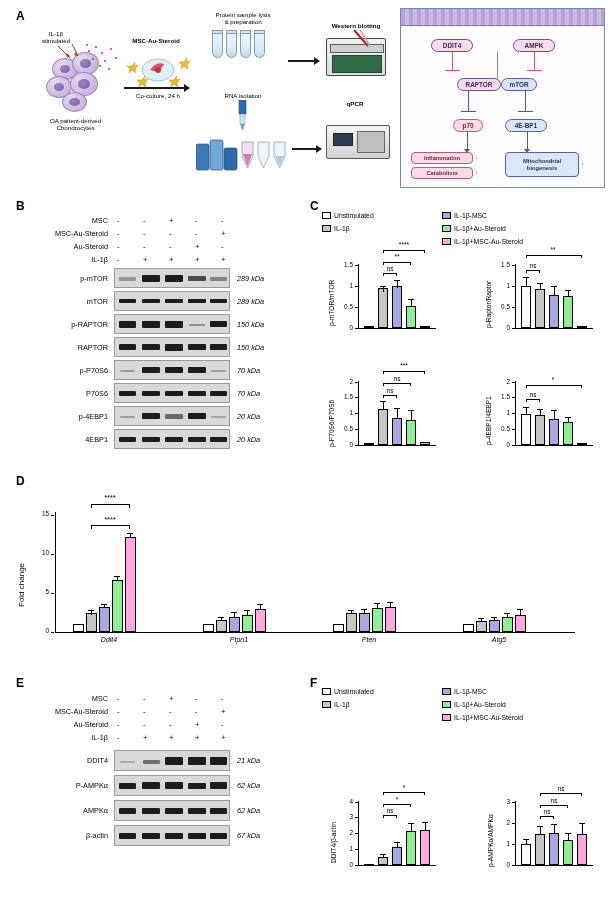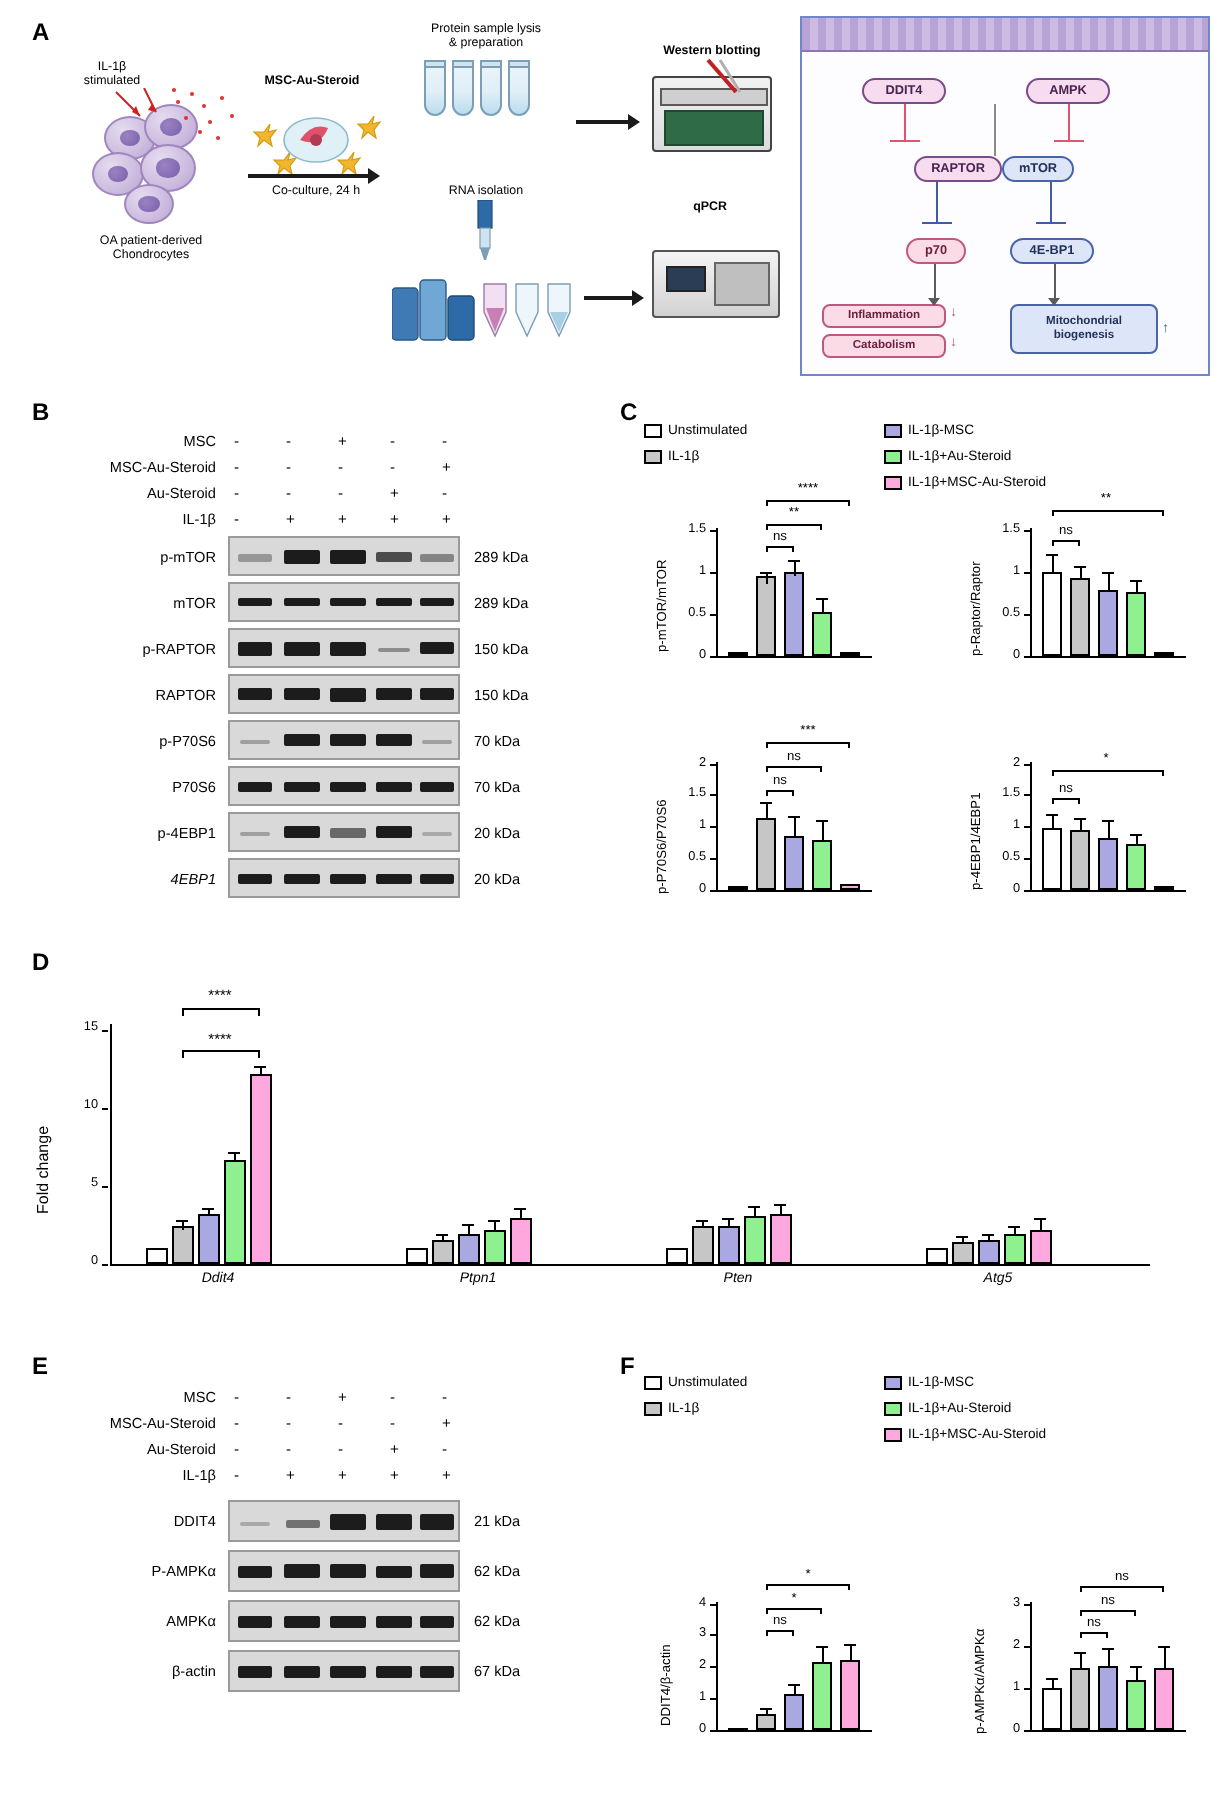--- a/index.html
+++ b/index.html
@@ -102,21 +102,21 @@
   .blot-band-box {
     position:absolute;
     background:#d9d9d9;
     border:1px solid #9a9a9a;
   }
   .band {
     position:absolute;
     background:#1c1c1c;
     border-radius:1px;
   }
-  .mw { position:absolute; font-size:7.3px; }
+  .mw { position:absolute; font-size:7.3px;font-style:italic; }
   .rowlabel { position:absolute; font-size:7.3px; text-align:right; }
   
   .chart { position:absolute; }
   .axis { position:absolute; background:#000; }
   .tick { position:absolute; background:#000; height:1px; width:3px; }
   .ticklabel { position:absolute; font-size:6.4px; text-align:right; }
   .ylab {
     position:absolute;
     font-size:6.6px;
     transform-origin: 0 0;
@@ -387,21 +387,21 @@
   <div class="rowlabel" style="left:26px; top:216px; width:82px;">p-4EBP1</div>
   <div class="blot-band-box" style="left:114px; top:210px; width:116px; height:20px;">
     <div class="band" style="left:5px; top:9px; width:15px; height:2px; opacity:.3;"></div>
     <div class="band" style="left:27px; top:6px; width:18px; height:6px;"></div>
     <div class="band" style="left:50px; top:7px; width:18px; height:5px; opacity:.6;"></div>
     <div class="band" style="left:73px; top:6px; width:18px; height:6px;"></div>
     <div class="band" style="left:96px; top:9px; width:15px; height:2px; opacity:.25;"></div>
   </div>
   <div class="mw" style="left:237px; top:216px;">20 kDa</div>
 
-  <div class="rowlabel" style="left:32px; top:239px; width:76px;font-style:italic;">4EBP1</div>
+  <div class="rowlabel" style="left:32px; top:239px; width:76px;">4EBP1</div>
   <div class="blot-band-box" style="left:114px; top:233px; width:116px; height:20px;">
     <div class="band" style="left:4px; top:7px; width:17px; height:5px;"></div>
     <div class="band" style="left:27px; top:7px; width:18px; height:5px;"></div>
     <div class="band" style="left:50px; top:7px; width:18px; height:5px;"></div>
     <div class="band" style="left:73px; top:7px; width:18px; height:5px;"></div>
     <div class="band" style="left:95px; top:7px; width:17px; height:5px;"></div>
   </div>
   <div class="mw" style="left:237px; top:239px;">20 kDa</div>
 </div>
 

